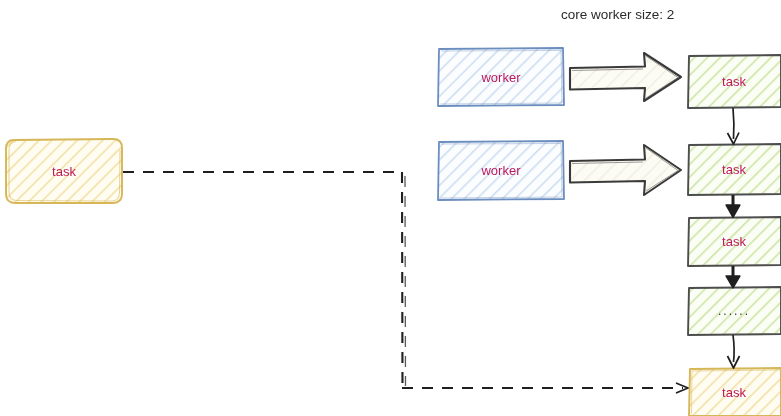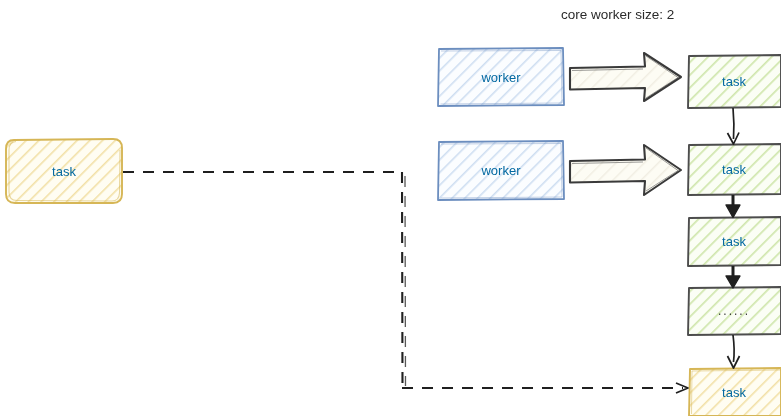--- a/index.html
+++ b/index.html
@@ -21,21 +21,21 @@
     position: absolute;
     left: 0;
     top: 0;
   }
   .node-label {
     position: absolute;
     display: flex;
     align-items: center;
     justify-content: center;
     font-size: 13px;
-    color: #0369a1;
+    color: #be185d;
     font-family: "Liberation Sans", sans-serif;
     pointer-events: none;
     white-space: nowrap;
   }
   .title-label {
     position: absolute;
     font-size: 13.5px;
     color: #2b2b2b;
     font-family: "Liberation Sans", sans-serif;
     white-space: nowrap;

